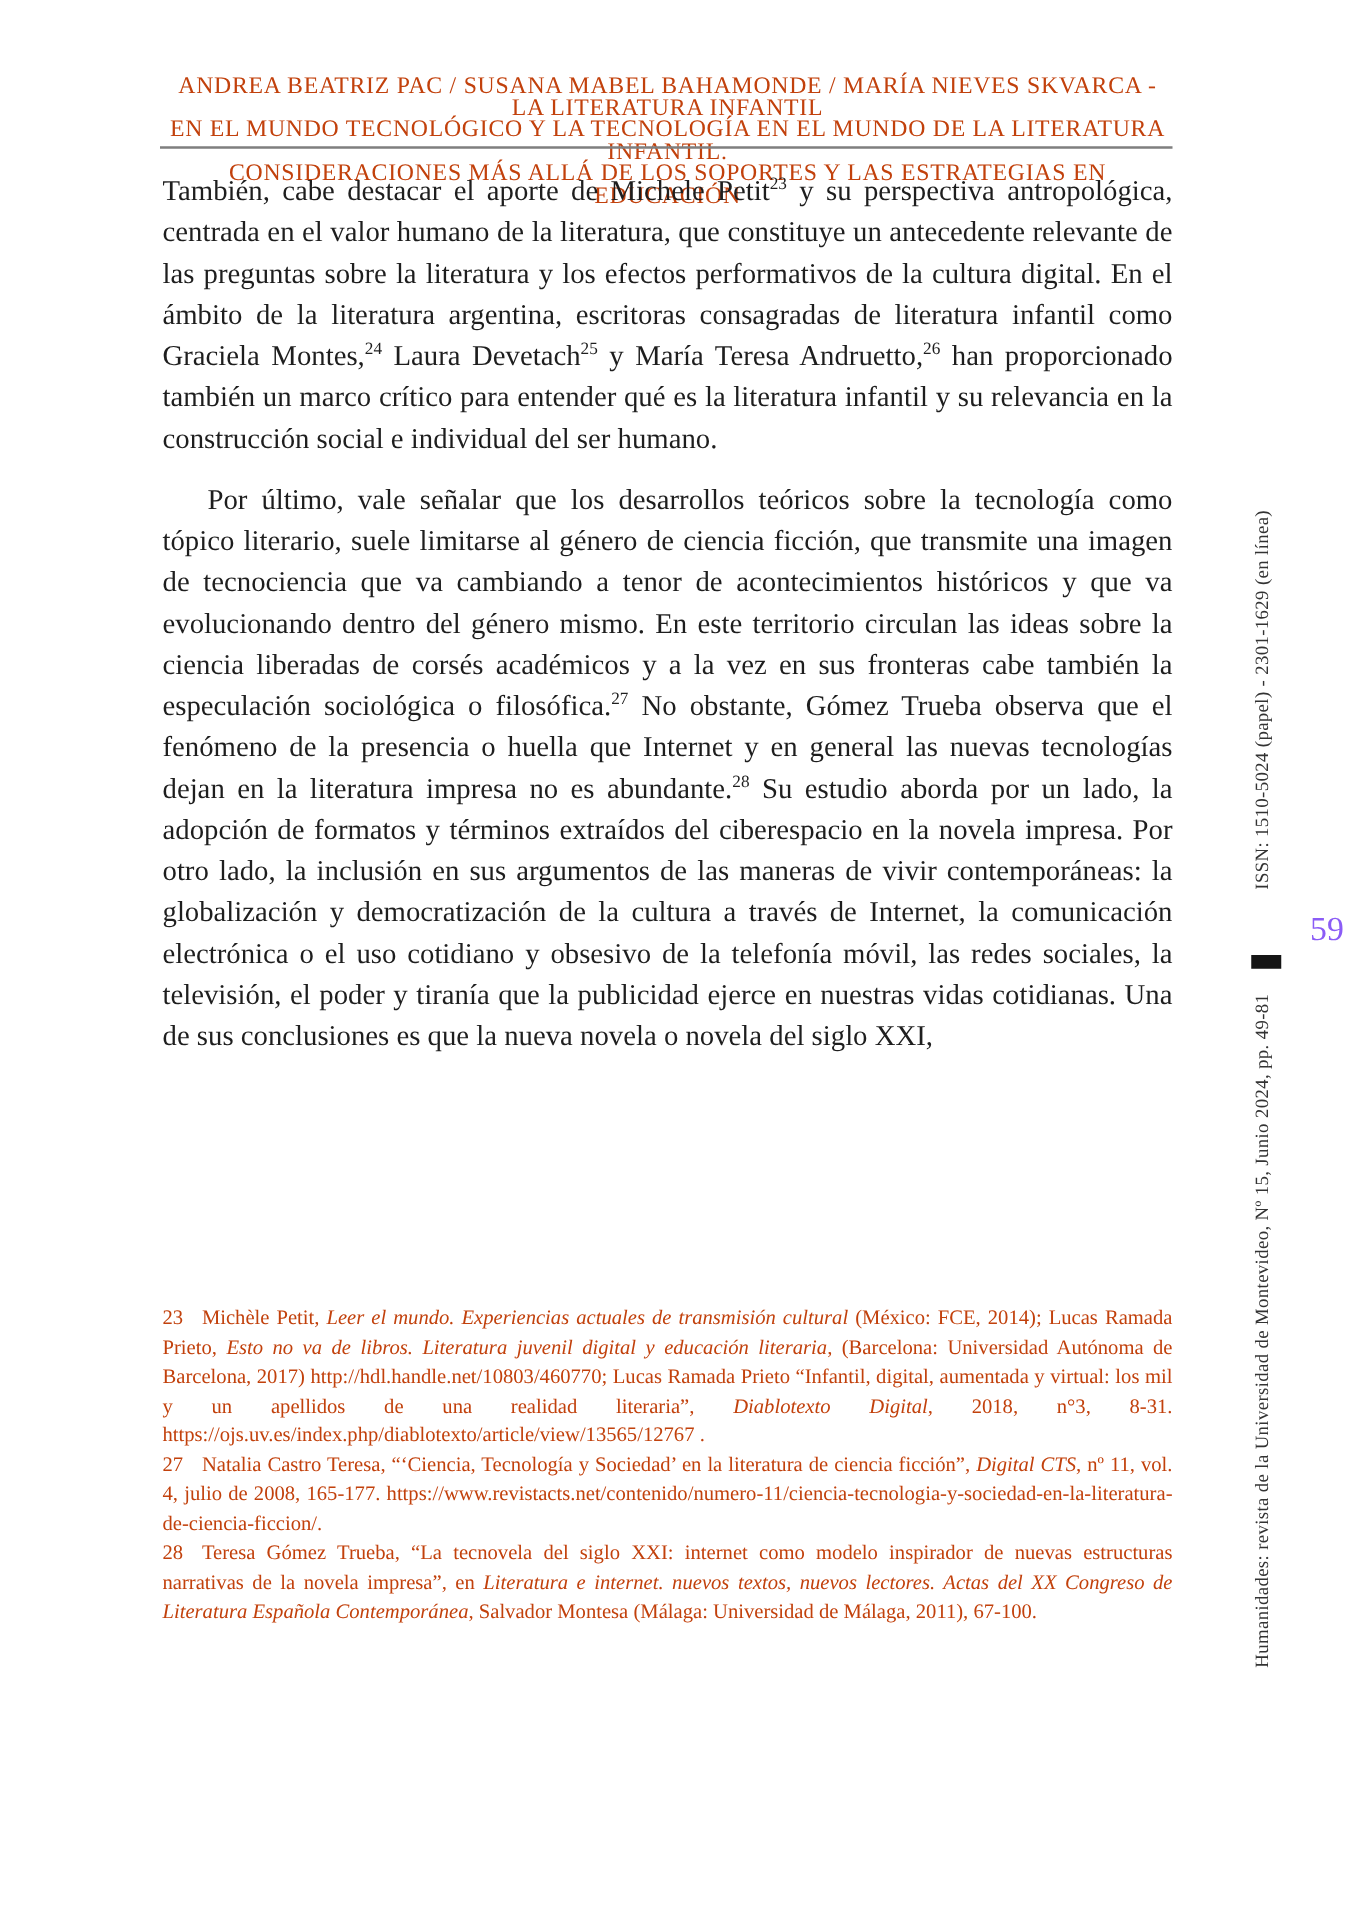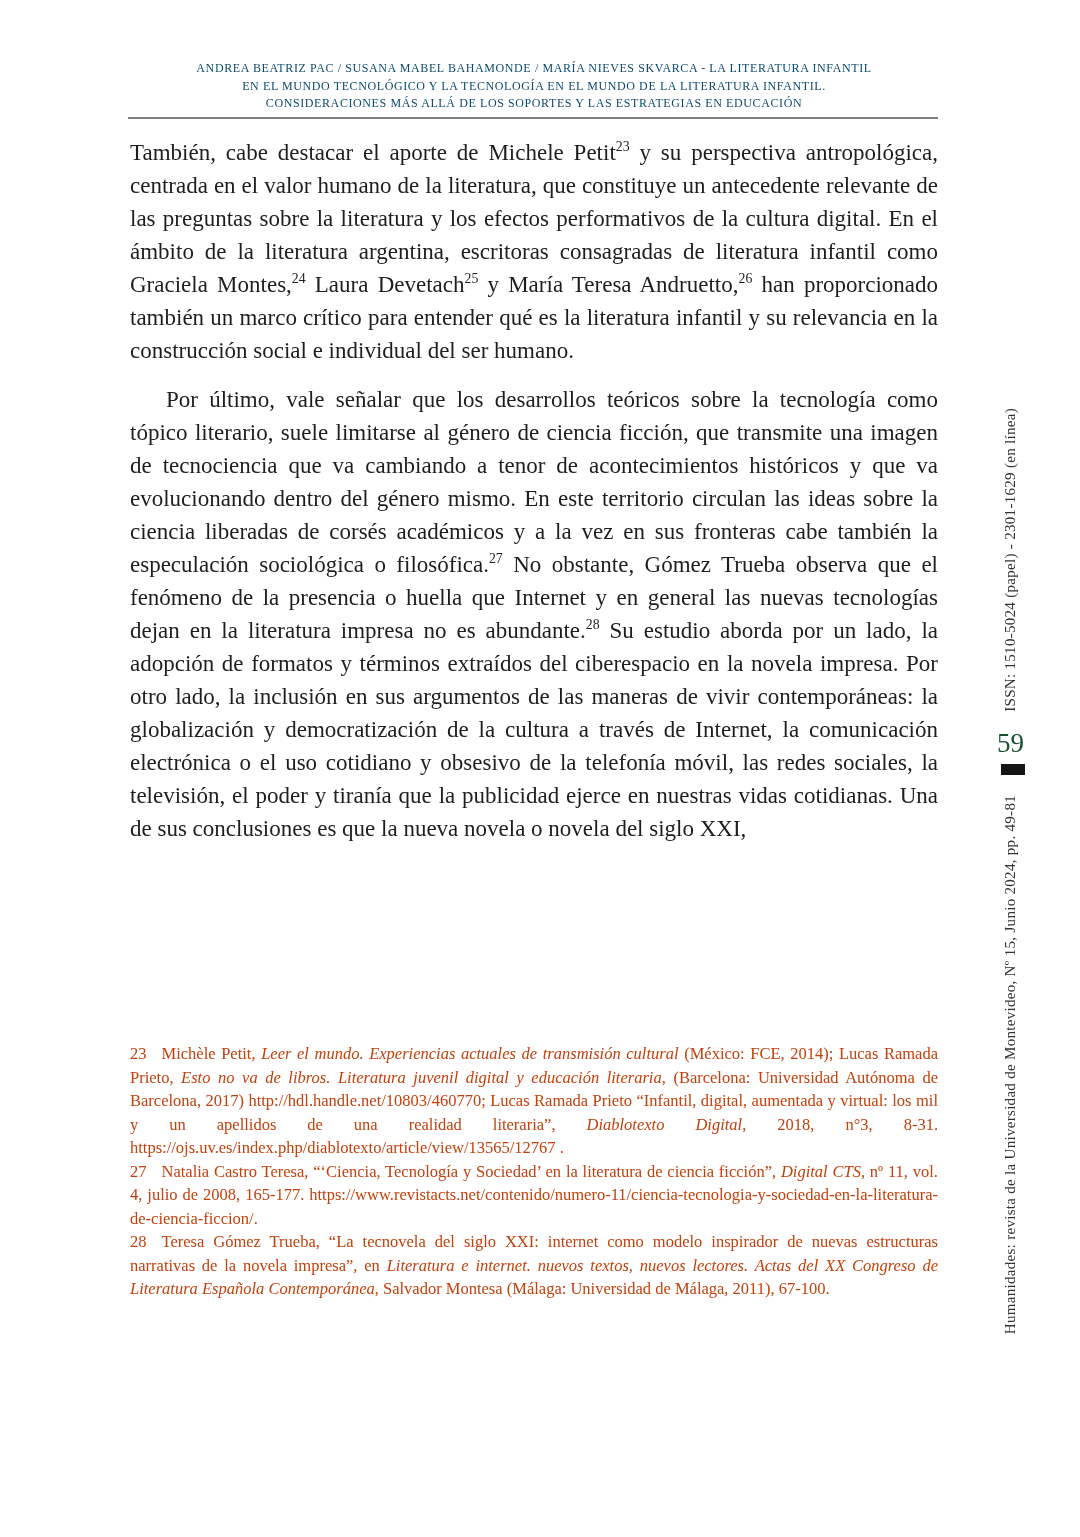--- a/index.html
+++ b/index.html
@@ -11,24 +11,24 @@
     overflow: hidden;
     font-family: "Liberation Serif", serif;
     color: #1e1e1e;
   }
   .header {
     position: absolute;
     top: 60px;
     left: 130px;
     width: 808px;
     text-align: center;
-    font-size: 12px;
+    font-size: 19px;
     line-height: 17.5px;
     letter-spacing: 0.6px;
-    color: #0c4a6e;
+    color: #c2410c;
   }
   .header-rule {
     position: absolute;
     top: 117px;
     left: 128px;
     width: 810px;
     height: 2px;
     background: #7f7f7f;
   }
   .body-text {
@@ -65,24 +65,24 @@
     transform: rotate(180deg);
     font-size: 15px;
     letter-spacing: 0.3px;
     color: #333333;
     white-space: nowrap;
   }
   .vtext-issn { left: 1002px; top: 408px; }
   .vtext-journal { left: 1002px; top: 795px; }
   .page-num {
     position: absolute;
-    left: 997px;
+    left: 1048px;
     top: 728px;
     font-size: 27px;
-    color: #14532d;
+    color: #8b5cf6;
   }
   .page-marker {
     position: absolute;
     left: 1001px;
     top: 764px;
     width: 24px;
     height: 11px;
     background: #151515;
   }
   i { font-style: italic; }

